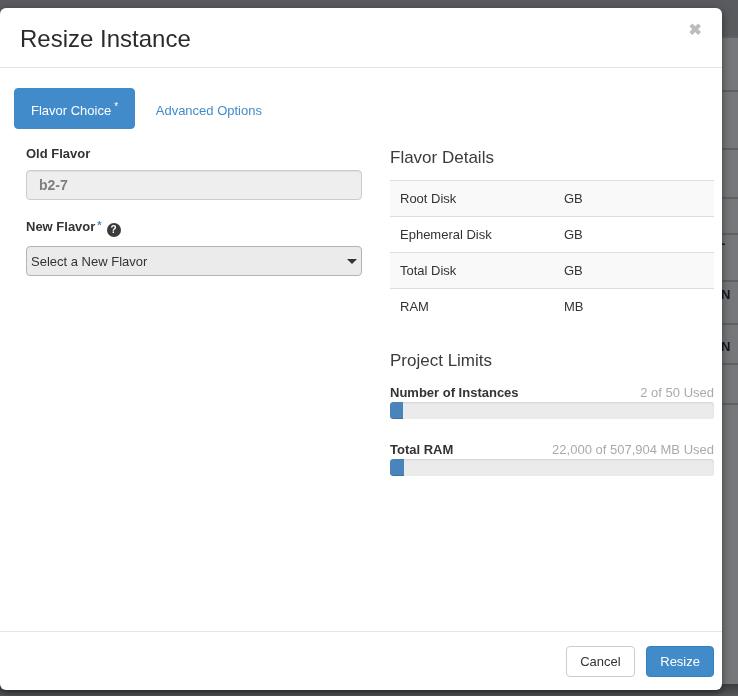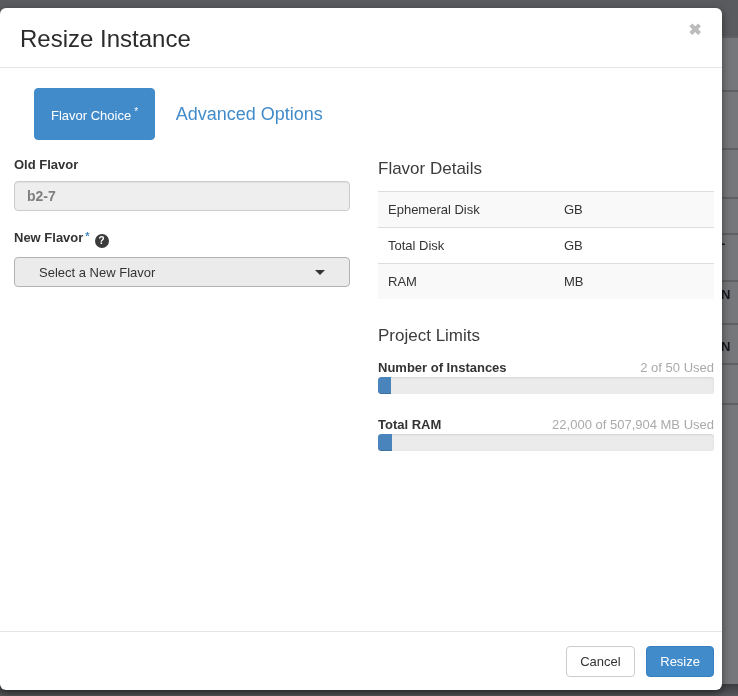--- a/index.html
+++ b/index.html
@@ -44,52 +44,52 @@
     color: #bcbcbc; font-size: 16px; font-weight: bold; line-height: 16px;
   }
 
   .modal-body { height: 563px; padding: 20px 8px 0 14px; }
 
   
   .tabs { margin-bottom: 17px; }
   .tab-active {
     display: inline-block; background: #428bca; color: #fff;
     border: 1px solid #428bca; border-radius: 4px;
-    padding: 16px 16px; font-size: 13px; line-height: 14px; cursor: pointer; margin-left: 20px;
+    padding: 8px 16px; font-size: 13px; line-height: 19px; cursor: pointer;
   }
   .tab-active sup { font-size: 10px; margin-left: 3px; }
   .tab-link {
     display: inline-block; margin-left: 17px; color: #428bca;
-    text-decoration: none; font-size: 18px; cursor: pointer;
+    text-decoration: none; font-size: 13px; cursor: pointer;
   }
 
   
   .cols { display: flex; gap: 28px; }
-  .col-left { width: 336px; flex: 0 0 336px; }
+  .col-left { width: 336px; flex: 0 0 336px; margin-left: 12px; }
   .col-right { flex: 1; }
 
   .field-label { font-weight: bold; font-size: 13px; color: #333; margin-bottom: 9px; }
   .req { color: #428bca; font-size: 11px; vertical-align: top; margin-left: 2px; }
   .help-icon {
     display: inline-block; width: 14px; height: 14px; border-radius: 50%;
     background: #3b3b3b; color: #fff; font-size: 10px; font-weight: bold;
     text-align: center; line-height: 14px; margin-left: 5px; vertical-align: -2px;
     cursor: pointer;
   }
   .text-input {
     width: 100%; height: 30px; padding: 0 12px;
     border: 1px solid #ccc; border-radius: 4px;
     background: #eeeeee; color: #7f7f7f; font-size: 14px;
     font-family: inherit;
     box-shadow: inset 0 1px 1px rgba(0,0,0,.06);
     font-weight: bold;
   }
   .group { margin-bottom: 19px; }
   .select-box {
-    width: 100%; height: 30px; padding: 0 24px;
+    width: 100%; height: 30px; padding: 0 4px;
     border: 1px solid #b3b3b3; border-radius: 4px;
     background: #ebebeb; color: #333;
     display: flex; align-items: center; justify-content: space-between;
     cursor: pointer;
   }
   .caret {
     width: 0; height: 0; border-left: 5px solid transparent;
     border-right: 5px solid transparent; border-top: 5px solid #333;
   }
 
@@ -180,20 +180,24 @@
 
       </div>
 
       <div class="col-right">
 
         <h2 class="section-heading fd-heading">Flavor Details</h2>
 
         <table class="fd-table">
           <tbody>
             <tr>
+              <td>Root Disk</td>
+              <td class="fd-val">GB</td>
+            </tr>
+            <tr>
               <td>Ephemeral Disk</td>
               <td class="fd-val">GB</td>
             </tr>
             <tr>
               <td>Total Disk</td>
               <td class="fd-val">GB</td>
             </tr>
             <tr>
               <td>RAM</td>
               <td class="fd-val">MB</td>

